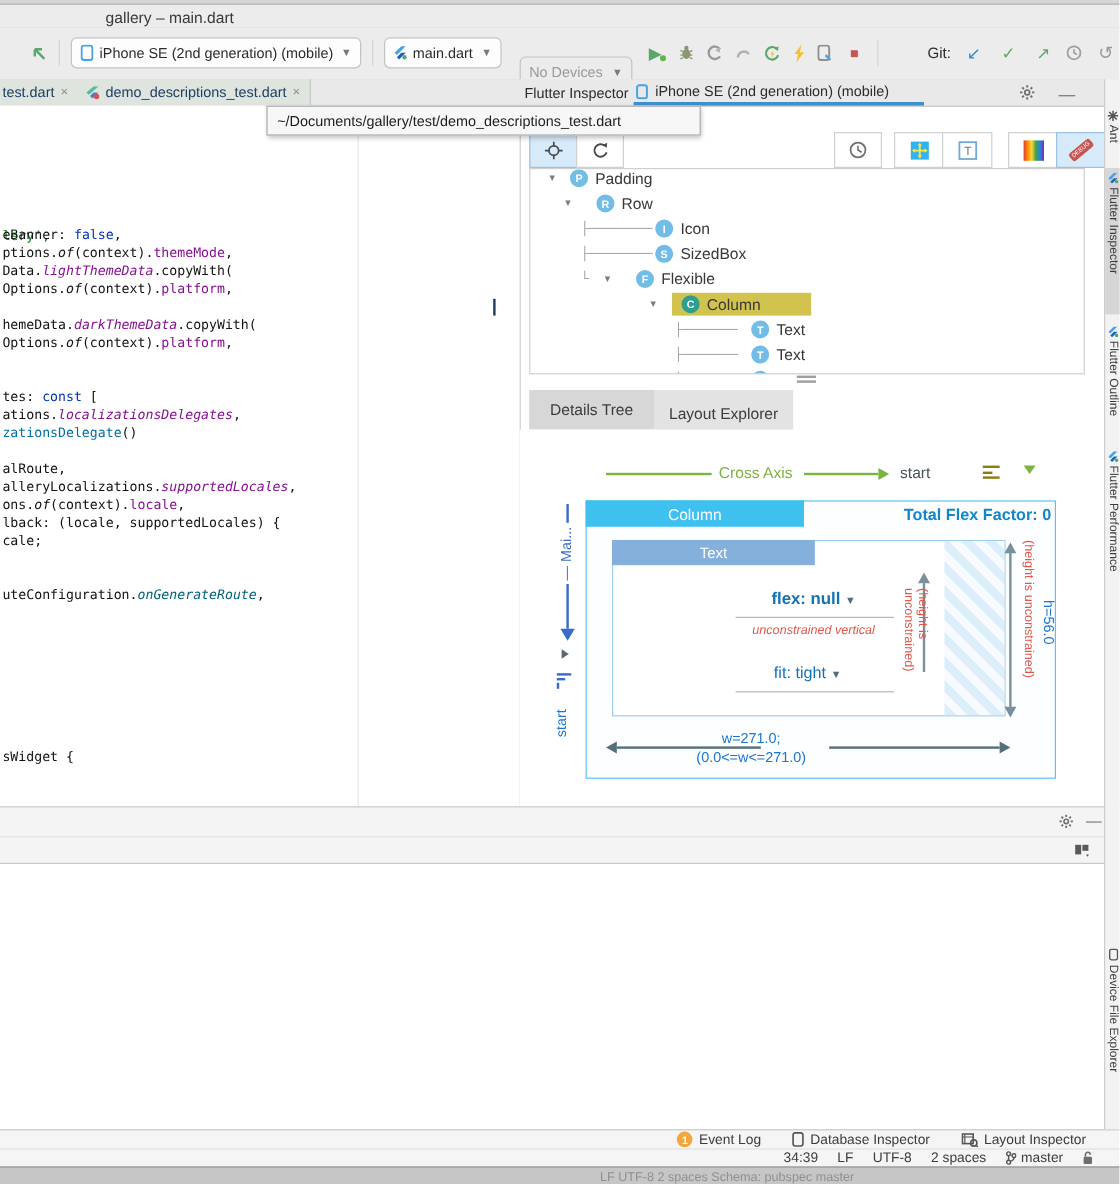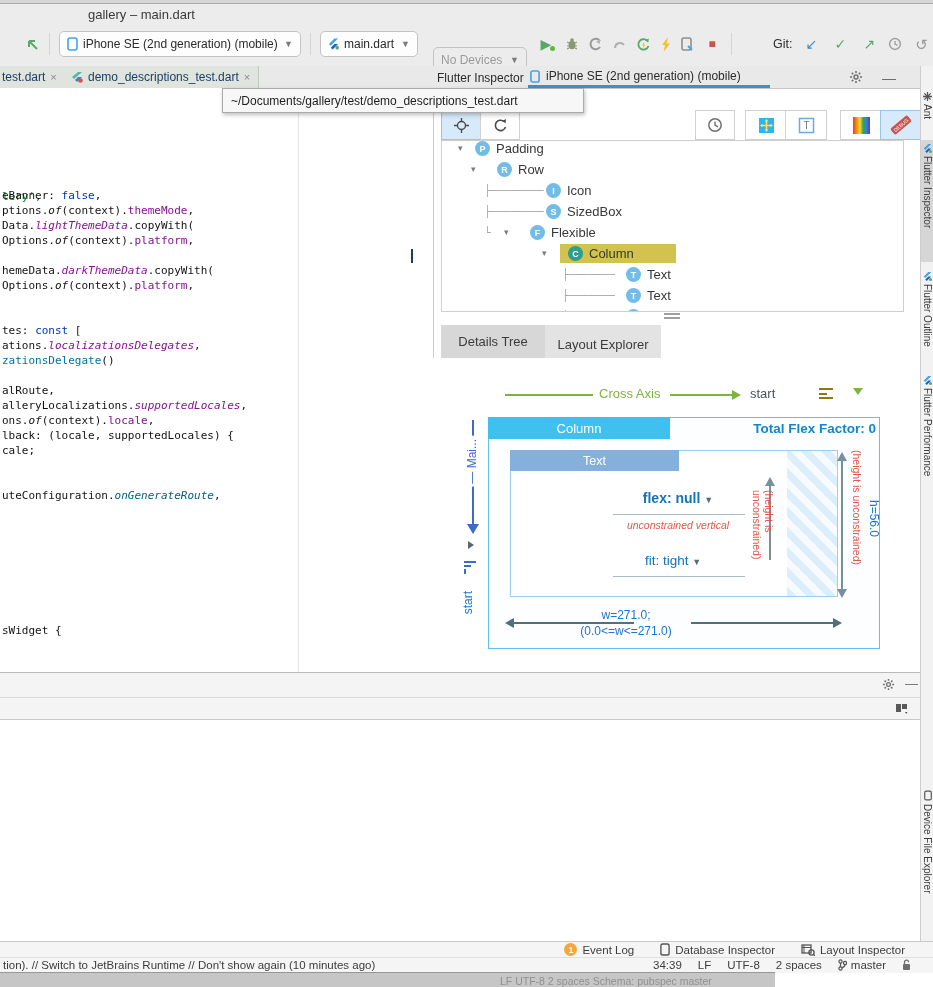--- a/index.html
+++ b/index.html
@@ -84,21 +84,21 @@
   
   #bp-divider{left:0;top:672px;width:933px;height:1px;background:#b9b9b9;}
   #bp-strip1{left:0;top:673px;width:920px;height:24px;background:#f4f4f4;border-bottom:1px solid #dcdcdc;}
   #bp-strip2{left:0;top:698px;width:920px;height:21px;background:#f4f4f4;border-bottom:1px solid #c9c9c9;}
   #bp-content{left:0;top:720px;width:920px;height:221px;background:#fff;}
   
   #twbar{left:0;top:941px;width:933px;height:16px;background:#f5f5f5;border-top:1px solid #c9c9c9;
      display:flex;align-items:center;justify-content:flex-end;gap:26px;padding-right:28px;box-sizing:border-box;font-size:11.5px;}
   #statusbar{left:0;top:957px;width:933px;height:15px;background:#f5f5f5;border-top:1px solid #e0e0e0;font-size:11.5px;}
   #status-right{position:absolute;right:22px;top:1px;display:flex;gap:16px;align-items:center;margin-left:22px;}
-  #behind-strip{left:0;top:972px;width:775px;height:15px;background:#c6c6c6;border-top:1px solid #979797;}
+  #behind-strip{left:0;top:972px;width:933px;height:15px;background:#c6c6c6;border-top:1px solid #979797;}
   #behind-text{left:500px;top:2px;font-size:10.5px;color:#909090;filter:blur(.4px);position:absolute;}
   
   #rsidebar{left:920px;top:66px;width:13px;height:875px;background:#f2f2f2;border-left:1px solid #cdcdcd;}
   .sbtab{position:absolute;left:0;width:13px;display:flex;flex-direction:column;align-items:center;
      font-size:10px;color:#3c3c3c;gap:3px;padding-top:4px;box-sizing:border-box;}
   .sbtab.sel{background:#d6d6d6;}
   .badge1{width:13px;height:13px;border-radius:50%;background:#f2a63c;color:#fff;font-size:9px;font-weight:bold;
      display:inline-flex;align-items:center;justify-content:center;}
   svg{display:block;}
 </style>
@@ -459,21 +459,20 @@
         <rect x="1" y="1" width="9" height="8" fill="none" stroke="#555" stroke-width="1.3"></rect>
         <path d="M3 1v8M1 3.5h9" stroke="#555" stroke-width="1"></path>
         <circle cx="10.5" cy="8.5" r="2.6" fill="none" stroke="#555" stroke-width="1.3"></circle>
         <path d="M12.3 10.3 14 12" stroke="#555" stroke-width="1.3"></path>
       </svg>
     <span>Layout Inspector</span>
   </span>
 </div>
 
 <div class="abs" id="statusbar">
-  <span class="abs" style="left:3px;top:1px;white-space:nowrap;">tion). // Switch to JetBrains Runtime // Don't show again (10 minutes ago)</span>
   <span id="status-right">
     <span>34:39</span>
     <span>LF</span>
     <span>UTF-8</span>
     <span>2 spaces</span>
     <span class="hc" style="gap:4px;">
       <svg width="9" height="12" viewBox="0 0 9 12">
           <circle cx="2.5" cy="2.5" r="1.6" fill="none" stroke="#555" stroke-width="1.2"></circle>
           <circle cx="2.5" cy="9.5" r="1.6" fill="none" stroke="#555" stroke-width="1.2"></circle>
           <circle cx="7" cy="4" r="1.6" fill="none" stroke="#555" stroke-width="1.2"></circle>

